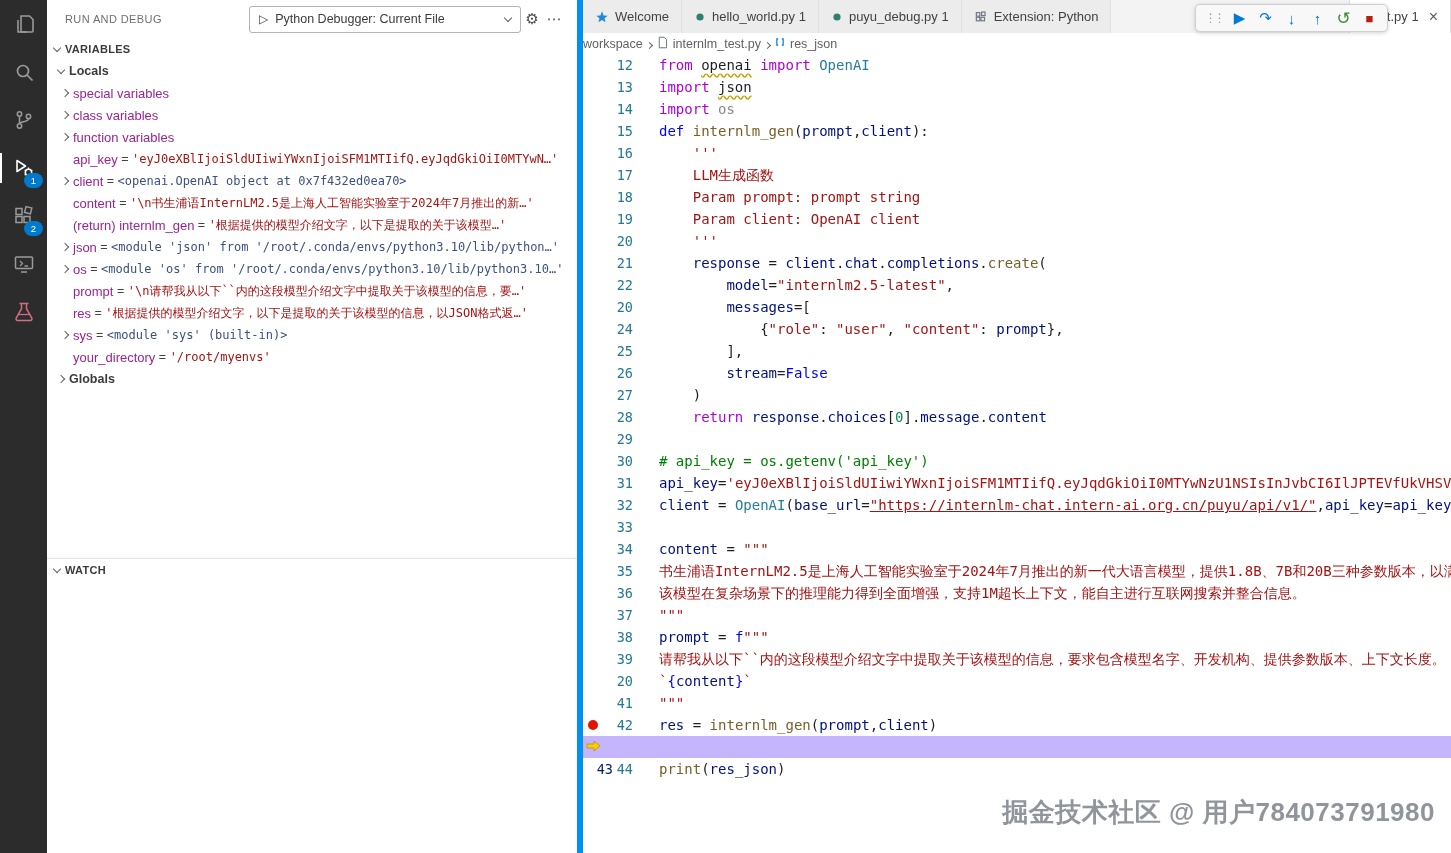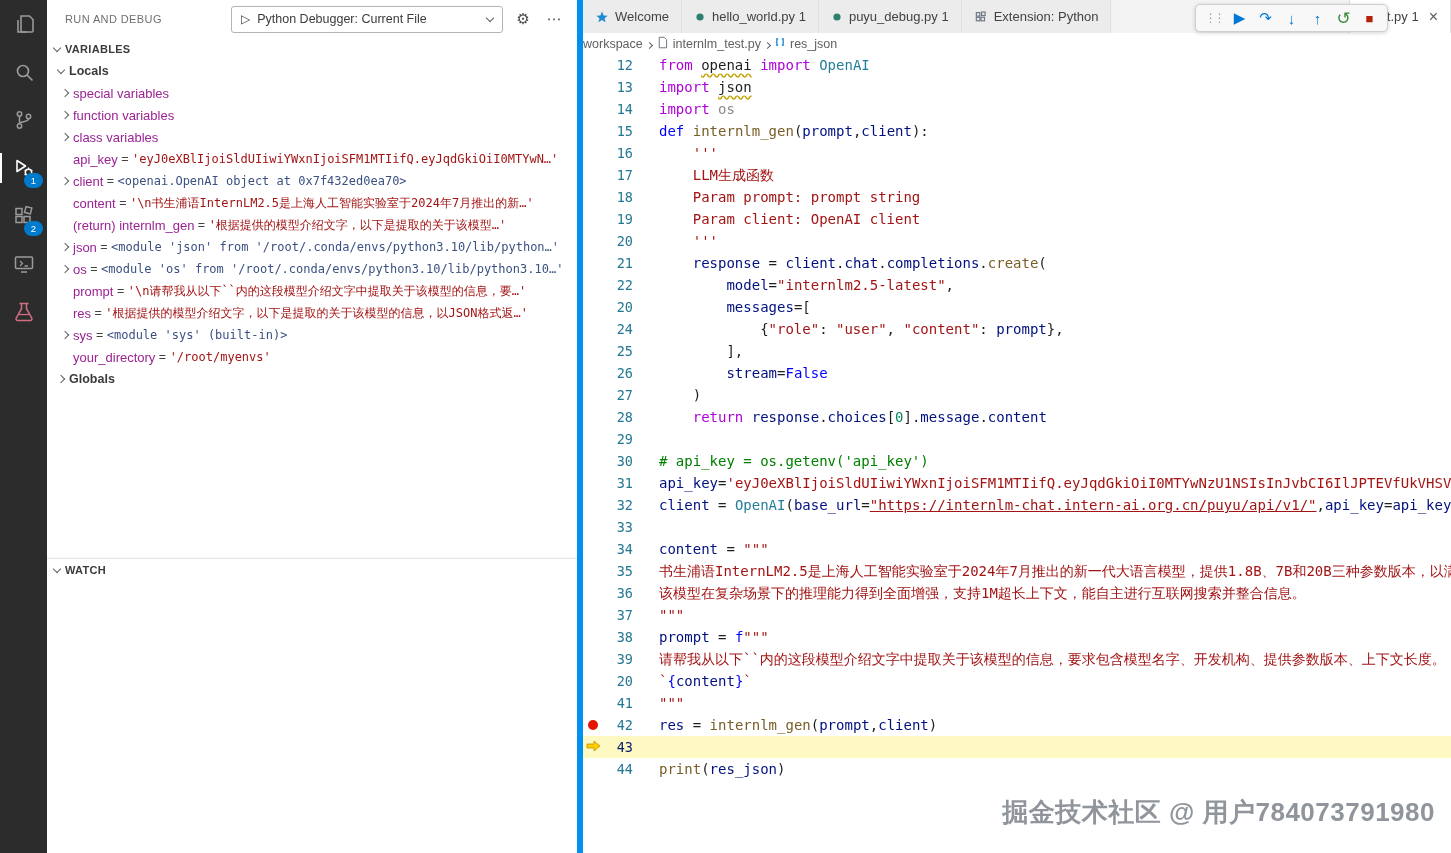--- a/index.html
+++ b/index.html
@@ -12,21 +12,21 @@
   .ab-item{position:relative;width:47px;height:48px;display:flex;align-items:center;justify-content:center;color:#9a9a9a;cursor:pointer;}
   .ab-item.active{color:#ffffff;}
   .ab-item.active::before{content:'';position:absolute;left:0;top:9px;bottom:9px;width:2px;background:#fff;}
   .ab-ic{width:24px;height:24px;display:block;}
   .ab-ic svg{width:24px;height:24px;display:block;}
   .ab-badge{position:absolute;right:4px;bottom:4px;min-width:15px;height:15px;padding:0 2px;border-radius:9px;
             background:#007acc;color:#fff;font-size:9.5px;display:flex;align-items:center;justify-content:center;}
 
   
   .sidebar{position:absolute;left:47px;top:0;width:530px;height:853px;background:#ffffff;display:flex;flex-direction:column;overflow:hidden;}
-  .panel-header{height:38px;flex:none;display:flex;align-items:center;padding:0 12px 0 18px;gap:9px;}
+  .panel-header{height:38px;flex:none;display:flex;align-items:center;padding:0 12px 0 18px;}
   .panel-title{font-size:11px;color:#6f6f6f;letter-spacing:.4px;white-space:nowrap;}
   .debug-config{margin-left:auto;height:25px;width:252px;flex:none;border:1px solid #b4b4b4;border-radius:3px;background:#fff;
                 display:flex;align-items:center;gap:7px;padding:0 9px;font-size:12.5px;color:#3b3b3b;cursor:pointer;}
   .play-glyph{font-size:12px;color:#424242;}
   .cfg-label{flex:1;white-space:nowrap;overflow:hidden;}
   .icon-btn{width:22px;height:22px;flex:none;display:flex;align-items:center;justify-content:center;font-size:15px;color:#4d4d4d;cursor:pointer;}
   .chev{display:inline-block;width:5px;height:5px;border-right:1.4px solid #616161;border-bottom:1.4px solid #616161;transform:rotate(-45deg);}
   .chev.down{transform:rotate(45deg);margin-top:-3px;}
 
   .section-vars{flex:none;height:520px;display:flex;flex-direction:column;overflow:hidden;}
@@ -67,21 +67,21 @@
   .dbg-btn.blue{color:#0078d4;}
   .dbg-btn.green{color:#388a34;font-size:17px;}
   .dbg-btn.red{color:#b5200d;font-size:13px;}
 
   .breadcrumbs{height:21px;display:flex;align-items:center;gap:4px;font-size:12.5px;color:#616161;background:#fff;}
   .bc-item{display:flex;align-items:center;gap:4px;cursor:pointer;}
   .bc-sep .chev{width:4px;height:4px;}
 
   .code-area{position:relative;overflow:hidden;}
   .code-line{display:flex;height:22px;line-height:22px;font-family:"DejaVu Sans Mono",monospace;font-size:14px;}
-  .code-line.current{background:#fef9c3;}
+  .code-line.current{background:#c4b5fd;flex-direction:column;}
   .glyph{width:20px;flex:none;display:flex;align-items:center;justify-content:center;}
   .bp{width:10px;height:10px;border-radius:50%;background:#e51400;display:block;}
   .ln{width:30px;flex:none;text-align:right;color:#237893;font-size:13.5px;}
   .code-line.current .ln{color:#0b216f;}
   .code{flex:none;padding-left:26px;white-space:pre;}
   .ip-dot{display:inline-block;width:8px;height:13px;border-radius:2px;background:#ffb800;opacity:.8;vertical-align:-2px;margin-right:1px;}
 
   .tk-d{color:#1e1e1e}.tk-kw{color:#af00db}.tk-kwb{color:#0000ff}.tk-fn{color:#795e26}
   .tk-cls{color:#267f99}.tk-v{color:#001080}.tk-str{color:#a31515}.tk-cmt{color:#008000}
   .tk-num{color:#098658}.tk-faded{color:#8a8a8a}
@@ -190,27 +190,27 @@
           <div class="tree-row var">
             <span class="twisty">
               <i class="chev"></i>
             </span>
             <span class="var-name group">special variables</span>
           </div>
           <div class="tree-row var">
             <span class="twisty">
               <i class="chev"></i>
             </span>
+            <span class="var-name group">class variables</span>
+          </div>
+          <div class="tree-row var">
+            <span class="twisty">
+              <i class="chev"></i>
+            </span>
             <span class="var-name group">function variables</span>
-          </div>
-          <div class="tree-row var">
-            <span class="twisty">
-              <i class="chev"></i>
-            </span>
-            <span class="var-name group">class variables</span>
           </div>
           <div class="tree-row var">
             <span class="twisty"></span>
             <span class="var-name">api_key</span>
             <span class="var-eq"> = </span>
             <span class="var-val str">'eyJ0eXBlIjoiSldUIiwiYWxnIjoiSFM1MTIifQ.eyJqdGkiOiI0MTYwN…'</span>
           </div>
           <div class="tree-row var">
             <span class="twisty">
               <i class="chev"></i>

